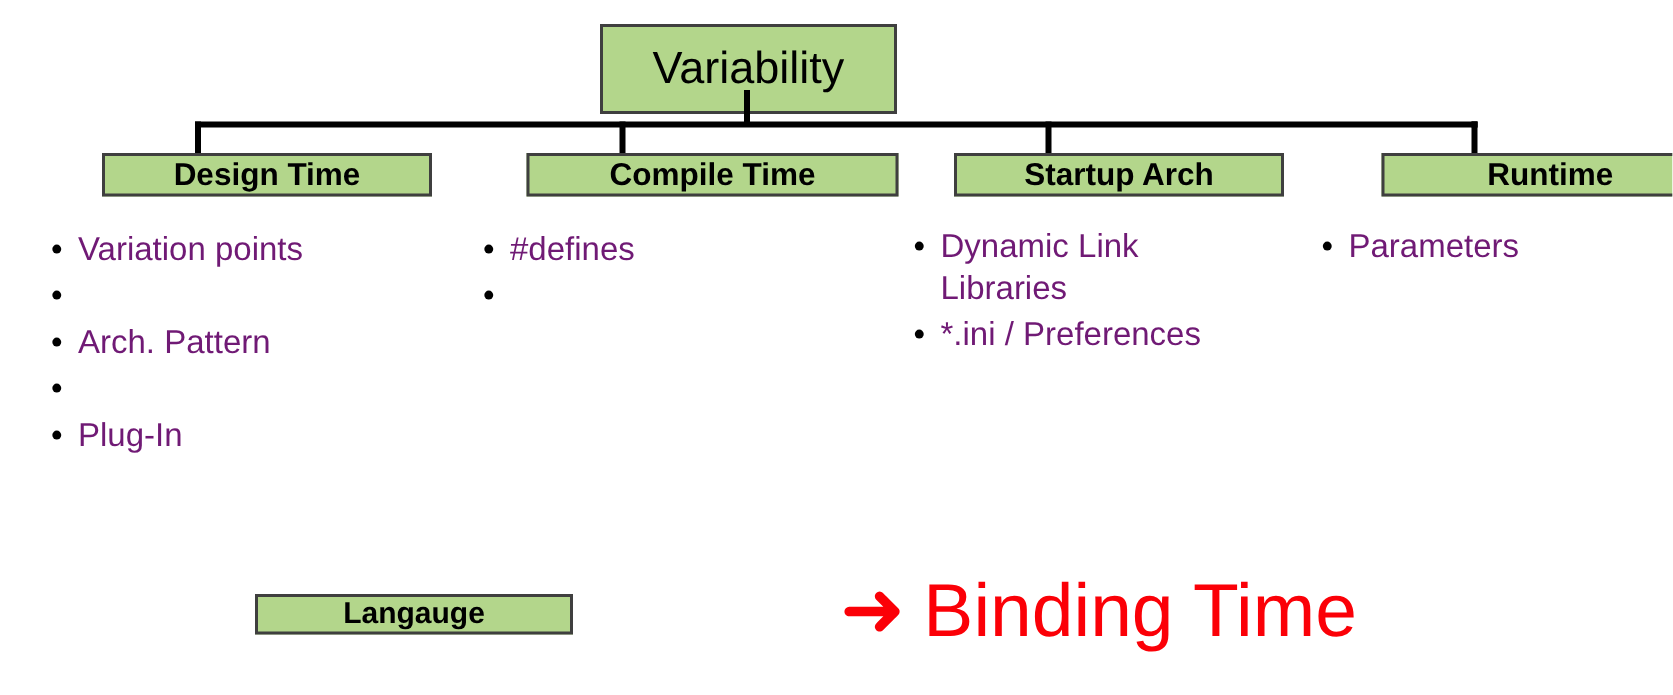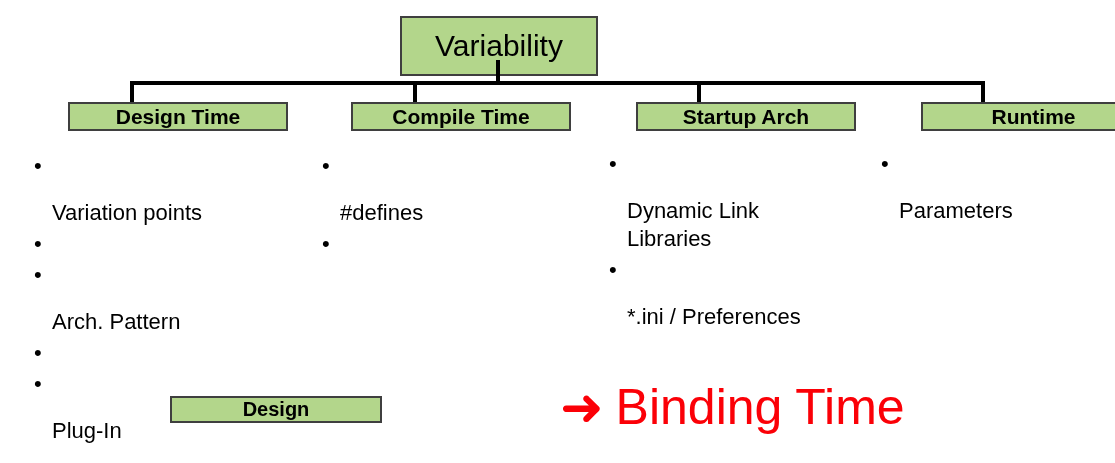--- a/index.html
+++ b/index.html
@@ -72,23 +72,22 @@
     font-size: 22px;
     line-height: 28px;
     color: #000000;
     text-align: left;
     padding-left: 4px;
     box-sizing: border-box;
   }
   .bullet-text {
     font-size: 22px;
     line-height: 28px;
-    color: #000000;
+    color: #701a75;
     white-space: pre-line;
-    margin-top: 47px;
   }
   .bullet-text .small {
     font-size: 15px;
   }
 
   
   #binding-time {
     position: absolute;
     left: 560px;
     top: 378px;
@@ -122,21 +121,21 @@
   <div class="conn" id="conn-horizontal-right" style="left:981px; top:81px; width:4px; height:4px;"></div>
   <div class="conn" id="conn-drop-1" style="left:130px; top:81px; width:4px; height:23px;"></div>
   <div class="conn" id="conn-drop-2" style="left:413px; top:81px; width:4px; height:23px;"></div>
   <div class="conn" id="conn-drop-3" style="left:697px; top:81px; width:4px; height:23px;"></div>
   <div class="conn" id="conn-drop-4" style="left:981px; top:81px; width:4px; height:23px;"></div>
 
   <div class="gbox header" id="box-design-time" style="left:20px; top:102px; width:220px; height:29px;">
     <span class="inner">Design Time</span>
   </div>
 
-  <div class="gbox header" id="box-compile-time" style="left:303px; top:102px; width:220px; height:29px;">
+  <div class="gbox header" id="box-compile-time" style="left:303px; top:102px; width:248px; height:29px;">
     <span class="inner">Compile Time</span>
   </div>
 
   <div class="gbox header" id="box-startup-time" style="left:588px; top:102px; width:220px; height:29px;">
     <span class="inner">Startup Arch</span>
   </div>
 
   <div class="gbox header" id="box-runtime" style="left:873px; top:102px; width:225px; height:29px;">
     <span class="inner">Runtime</span>
   </div>
@@ -196,21 +195,21 @@
   <div class="col" id="col-runtime" style="left:877px; top:150px; width:225px;">
 
     <div class="bullet-row">
       <span class="bullet-dot">•</span>
       <span class="bullet-text">Parameters</span>
     </div>
   </div>
 
 
   <div class="gbox blockbold" id="box-aspects" style="left:170px; top:396px; width:212px; height:27px;">
-    <span class="inner">Design</span>
+    <span class="inner">Langauge</span>
   </div>
 
   <div id="binding-time">
     <span id="binding-arrow">➜</span>
     <span id="binding-label">Binding Time</span>
   </div>
 
 </div>
 
 </body></html>

